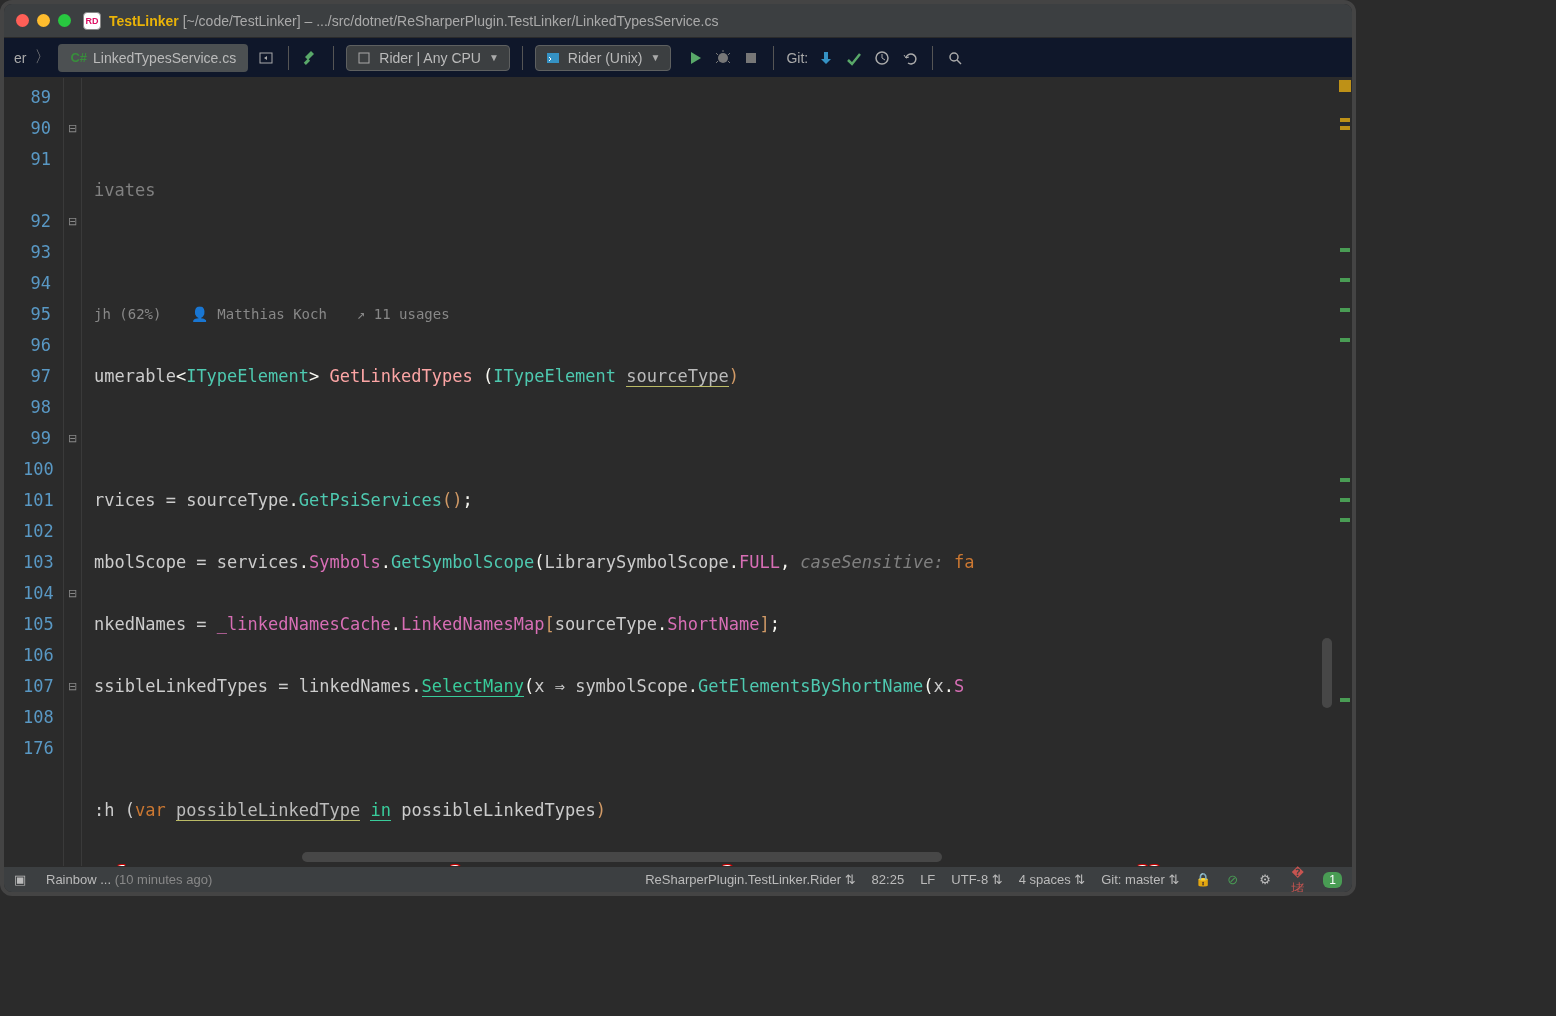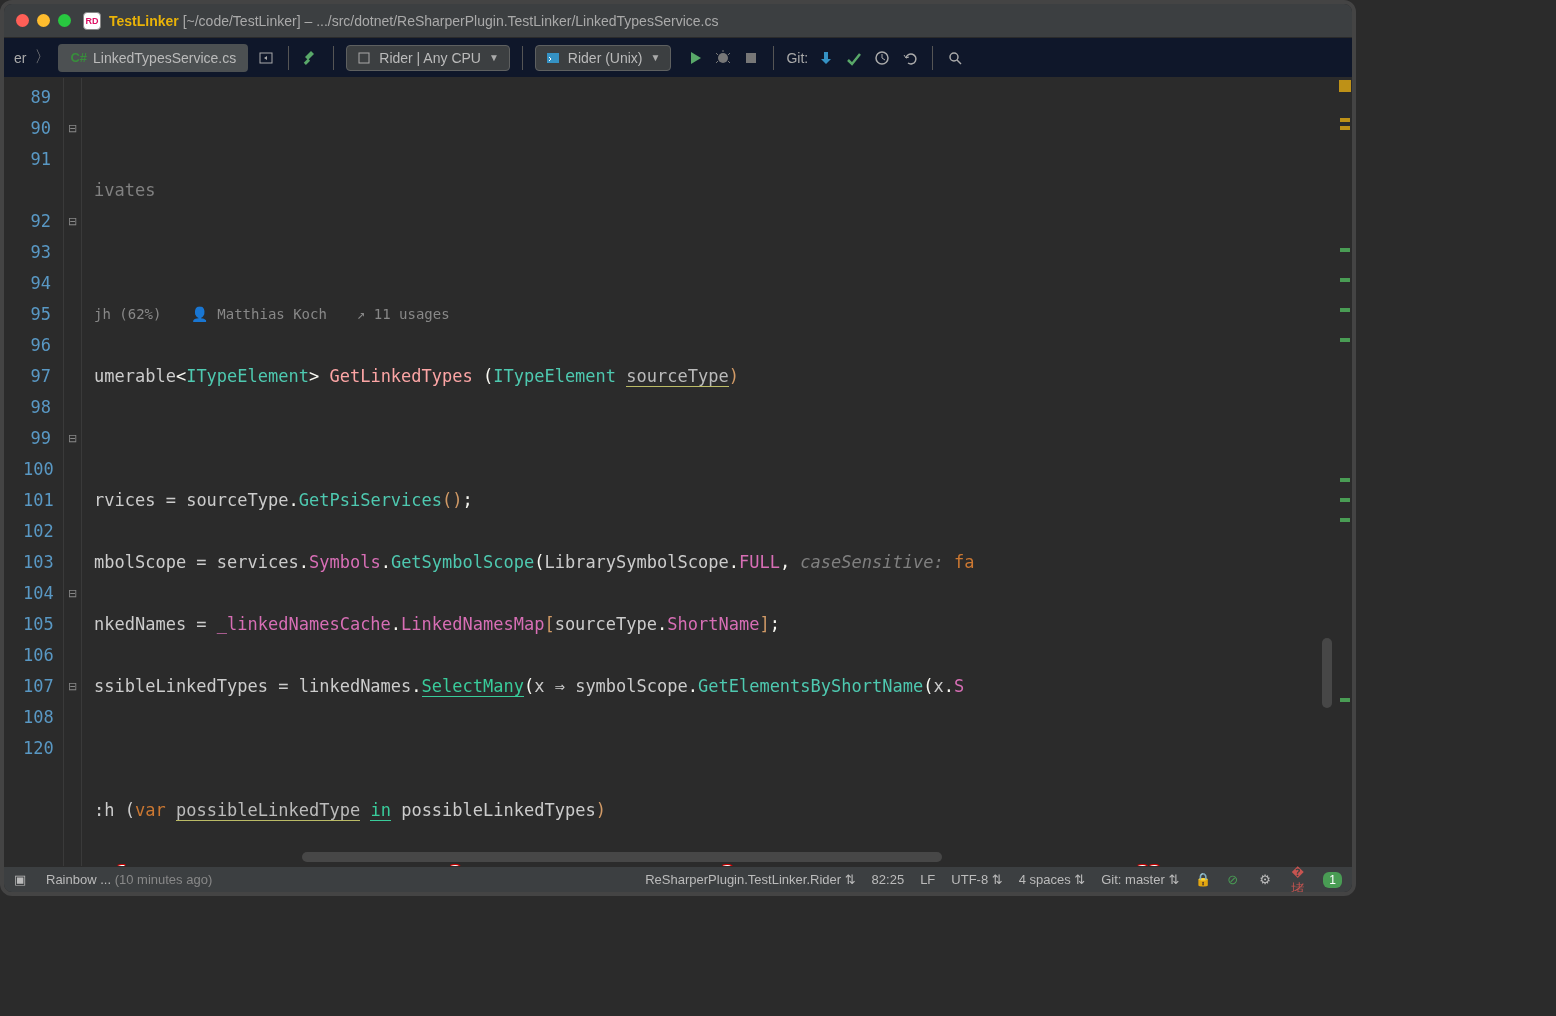--- a/index.html
+++ b/index.html
@@ -303,21 +303,21 @@
     <div class="ln">99</div>
     <div class="ln">100</div>
     <div class="ln">101</div>
     <div class="ln">102</div>
     <div class="ln">103</div>
     <div class="ln">104</div>
     <div class="ln">105</div>
     <div class="ln">106</div>
     <div class="ln">107</div>
     <div class="ln">108</div>
-    <div class="ln">120</div>
+    <div class="ln">176</div>
   </div>
   <div class="fold-col">
     <div class="ln"></div>
       <div class="ln">⊟</div>
       <div class="ln"></div>
       <div class="ln"></div>
     <div class="ln">⊟</div>
       <div class="ln"></div>
       <div class="ln"></div>
       <div class="ln"></div>

